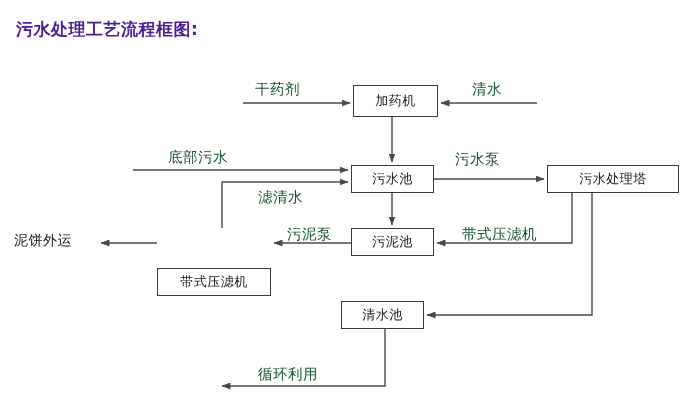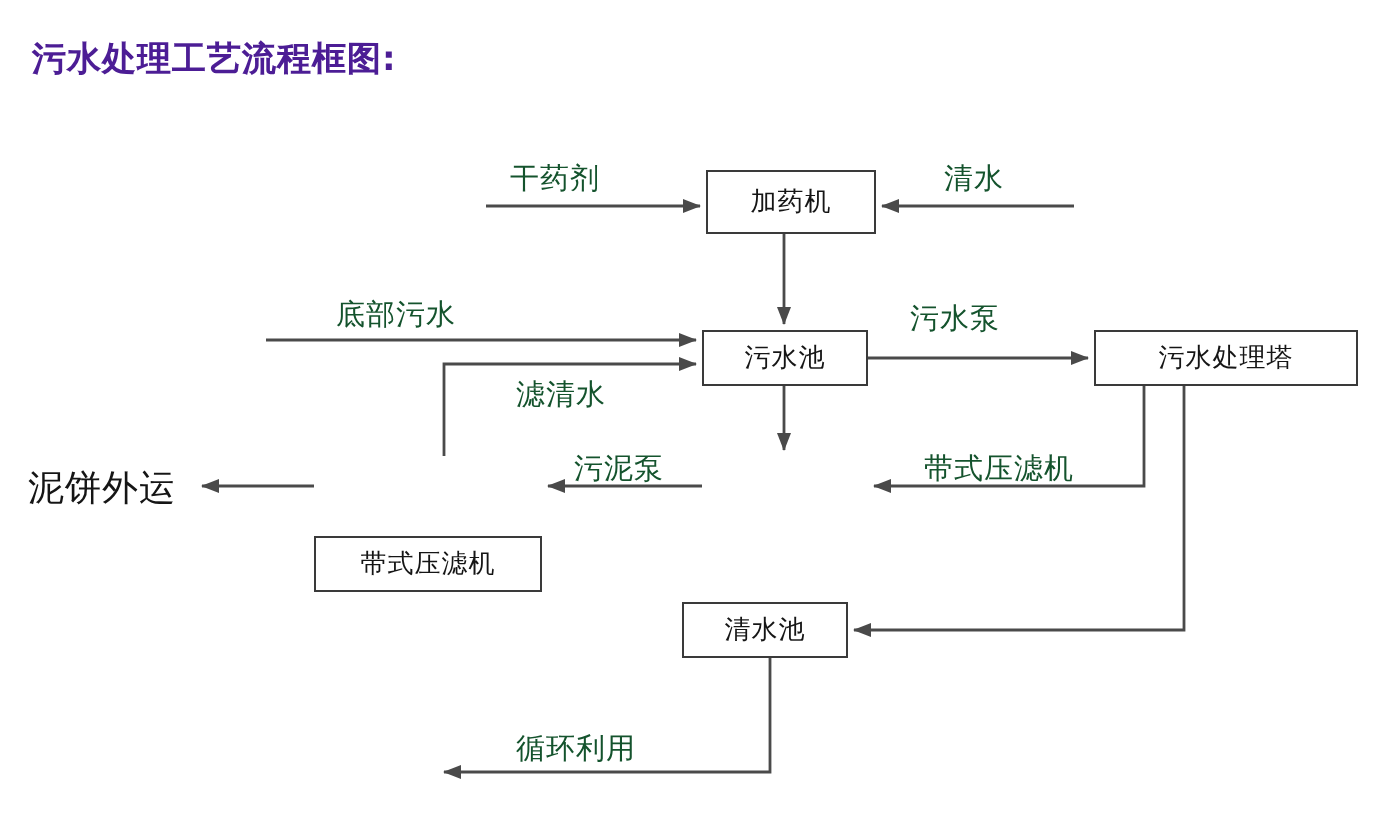--- a/index.html
+++ b/index.html
@@ -49,21 +49,21 @@
   }
   .edge-label {
     position: absolute;
     font-size: 14.5px;
     color: #14532d;
     white-space: nowrap;
     letter-spacing: 0.5px;
   }
   .terminal-label {
     position: absolute;
-    font-size: 18px;
+    font-size: 14px;
     color: #151515;
     white-space: nowrap;
     letter-spacing: 0.5px;
   }
 </style>
 </head>
 <body>
 
 <div id="page">
 
@@ -108,20 +108,23 @@
   </div>
 
   <div class="node-box" style="left:351px; top:165px; width:83px; height:28px;text-align:center;">
     <span>污水池</span>
   </div>
 
   <div class="node-box" style="left:547px; top:165px; width:132px; height:28px;">
     <span>污水处理塔</span>
   </div>
 
+  <div class="node-box" style="left:351px; top:228px; width:83px; height:28px;">
+    <span>污泥池</span>
+  </div>
 
   <div class="node-box" style="left:157px; top:228px; width:114px; height:28px;margin-top:40px;">
     <span>带式压滤机</span>
   </div>
 
   <div class="node-box" style="left:341px; top:301px; width:83px; height:28px;">
     <span>清水池</span>
   </div>
 
   <div class="edge-label" style="left:255px; top:80px;">干药剂</div>

